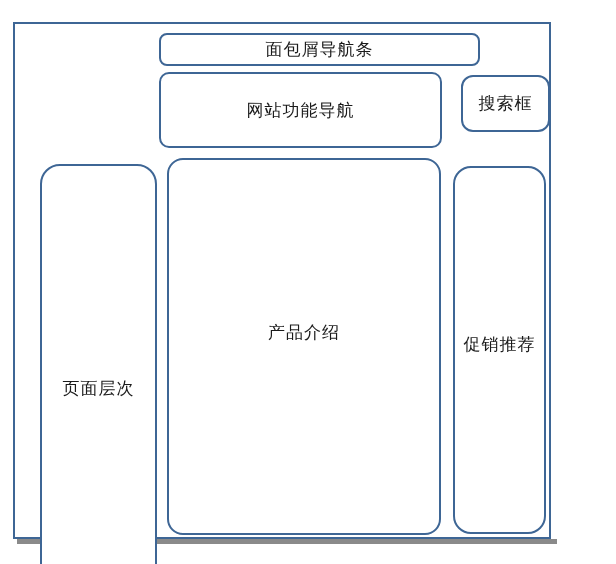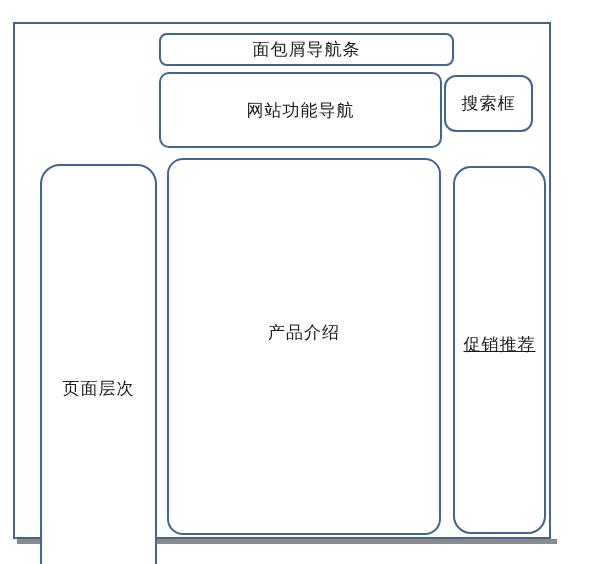--- a/index.html
+++ b/index.html
@@ -45,30 +45,30 @@
   .logo-box {
     left: 33px; top: 33px;
     width: 116px; height: 96px;
     border: 2.5px solid #141414;
     border-radius: 16px;
     font-size: 18px;
     padding-top: 10px;
   }
   .breadcrumb-bar {
     left: 159px; top: 33px;
-    width: 295px; height: 33px;
+    width: 321px; height: 33px;
     border-radius: 8px;
   }
   .site-nav-bar {
     left: 159px; top: 72px;
     width: 283px; height: 76px;
     border-radius: 10px;
   }
   .search-box {
-    left: 444px; top: 75px;
+    left: 461px; top: 75px;
     width: 89px; height: 57px;
     border-radius: 12px;
   }
   .sidebar-nav-box {
     left: 40px; top: 164px;
     width: 117px; height: 448px;
     border-radius: 20px;
   }
   .sidebar-nav-box .lines {
     line-height: 31px;
@@ -78,21 +78,20 @@
     left: 167px; top: 158px;
     width: 274px; height: 377px;
     border-radius: 16px;
     padding-bottom: 28px;
   }
   .promo-box {
     left: 453px; top: 166px;
     width: 93px; height: 368px;
     border-radius: 18px;
     padding-bottom: 12px;
-    text-decoration: underline;
   }
 </style>
 </head>
 <body>
 
 <div class="canvas">
 
   <div class="outer-frame"></div>
   <div class="bottom-shadow"></div>
 

